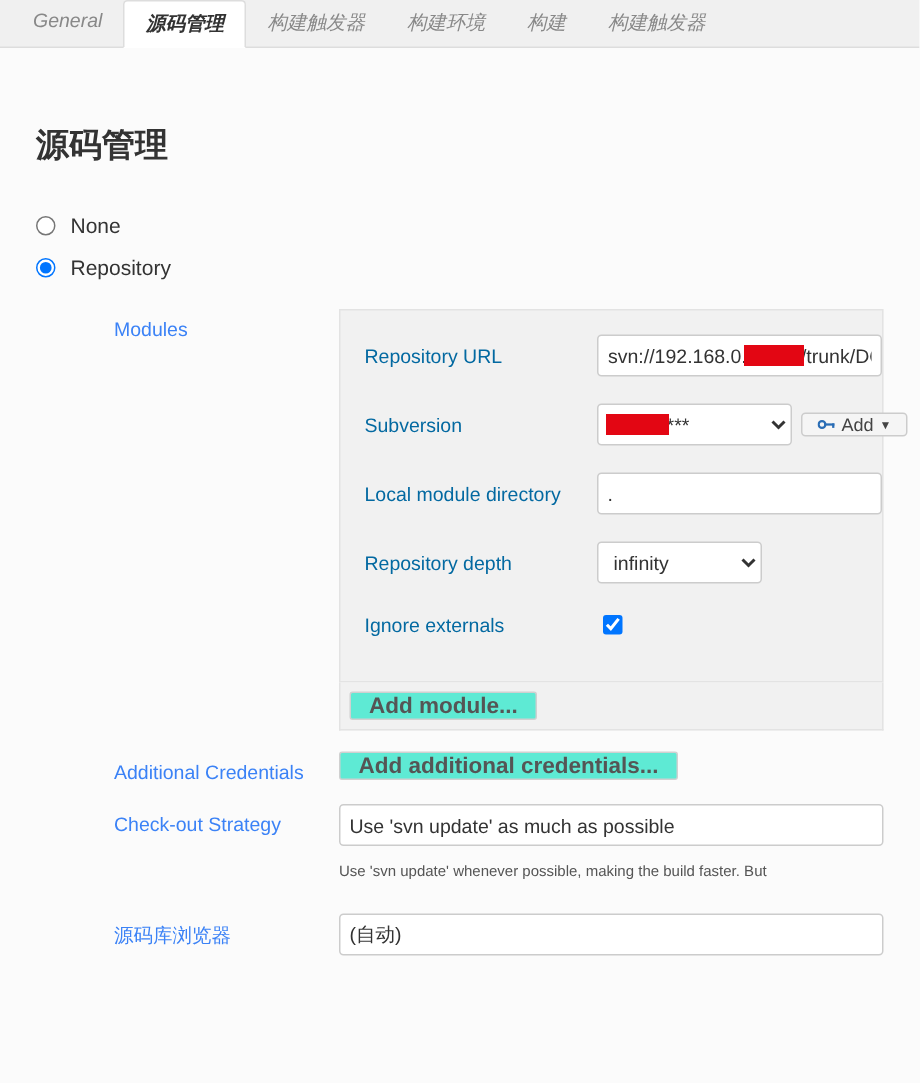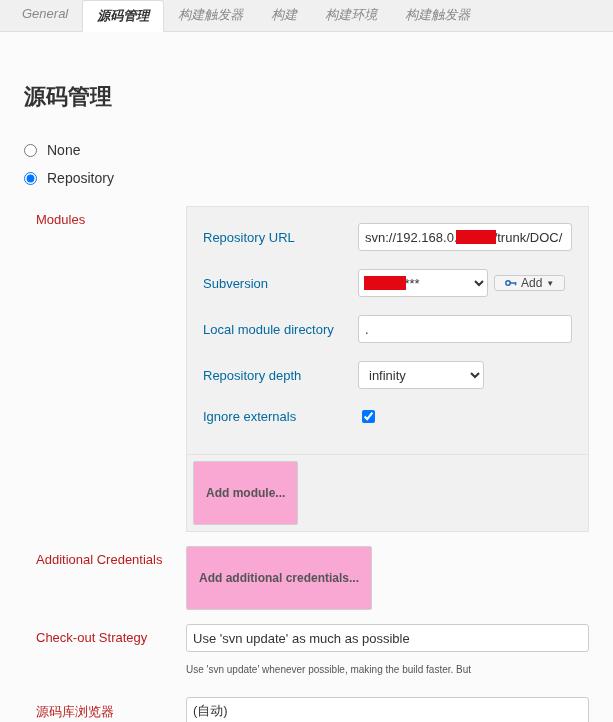--- a/index.html
+++ b/index.html
@@ -59,21 +59,22 @@
   .form-row {
     display: flex;
     align-items: flex-start;
     margin-bottom: 14px;
   }
   .form-row > .left-label {
     width: 150px;
     flex-shrink: 0;
     padding-top: 6px;
     font-size: 13px;
-    color: #b91c1c;
+    color: #3b82f6;
+    margin-left: 40px;
   }
   .form-row > .right-side {
     flex: 1;
     min-width: 0;
   }
   .module-box {
     background: #f1f1f1;
     border: 1px solid #e3e3e3;
     padding: 16px 16px 10px 16px;
   }
@@ -122,32 +123,32 @@
     color: #444;
     cursor: pointer;
     display: inline-flex;
     align-items: center;
     gap: 4px;
   }
   .key-icon {
     width: 12px; height: 8px; display:inline-block;
   }
   .depth-select {
-    width: 126px;
+    width: 110px;
   }
   .local-dir-input {
     flex: 1;
   }
   .gray-btn {
-    background: #f9a8d4;
+    background: #5eead4;
     border: 1px solid #d0d0d0;
     color: #555;
     font-weight: bold;
-    padding: 24px 12px;
-    font-size: 12px;
+    padding: 0 12px;
+    font-size: 15px;
     cursor: pointer;
     border-radius: 2px;
   }
   .btn-row {
     background: #f1f1f1;
     padding: 6px;
     border: 1px solid #e3e3e3;
     border-top: none;
   }
   .strategy-input {
@@ -169,22 +170,22 @@
     height: 14px;
   }
 </style>
 </head>
 <body>
 
 <div class="tabs">
   <div class="tab">General</div>
   <div class="tab active">源码管理</div>
   <div class="tab">构建触发器</div>
+  <div class="tab">构建环境</div>
   <div class="tab">构建</div>
-  <div class="tab">构建环境</div>
   <div class="tab">构建触发器</div>
 </div>
 
 <div class="content">
   <h2 class="section-title">源码管理</h2>
 
   <div class="radio-group">
     <label class="radio-row">
       <input type="radio" name="scm" style="">
       <span>None</span>

